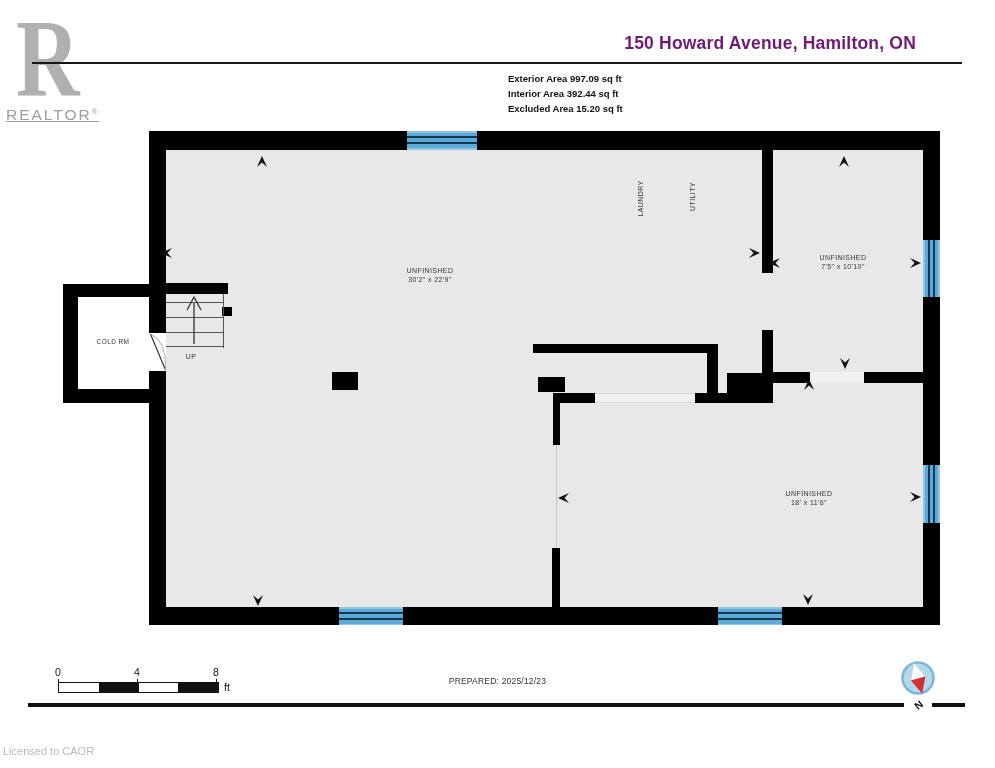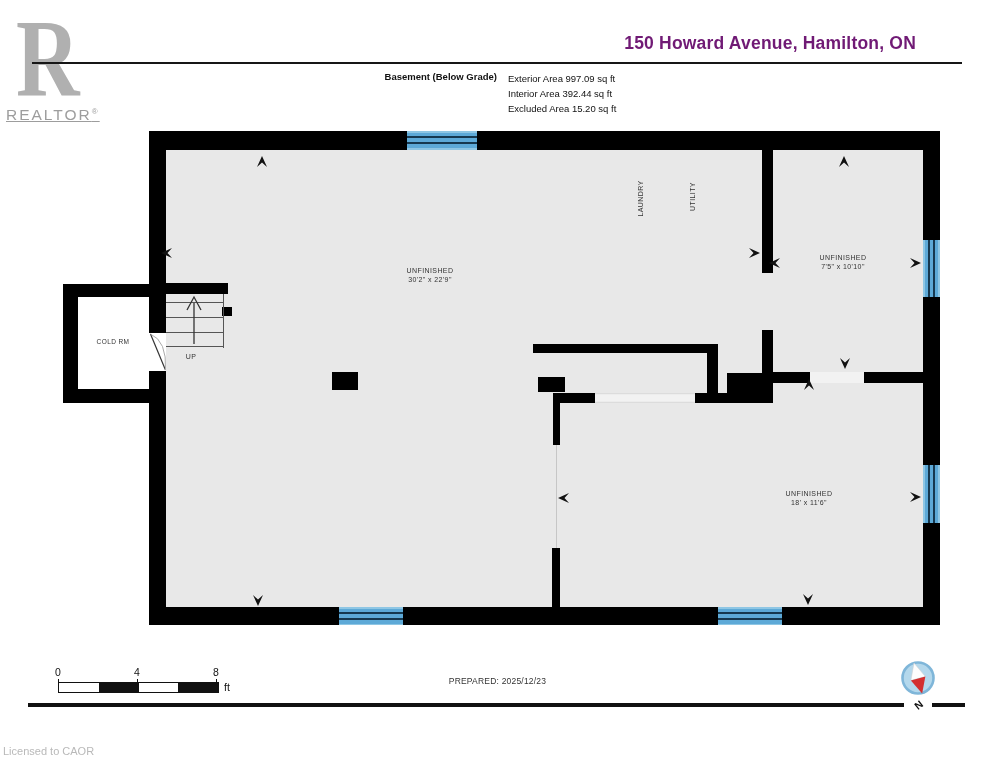--- a/index.html
+++ b/index.html
@@ -18,21 +18,21 @@
   
   #logo-r{position:absolute;left:16px;top:14px;font-family:"Liberation Serif",serif;font-weight:700;
           font-size:110px;line-height:.82;color:#b0b0b0;transform:scaleX(.8);transform-origin:left top;z-index:1;}
   #logo-text{position:absolute;left:6px;top:106px;font-size:15.5px;letter-spacing:2px;color:#9d9d9d;z-index:1;text-decoration:underline;}
   #logo-text sup{font-size:8px;}
   #header-line{position:absolute;left:32px;top:62px;width:930px;height:2px;background:#161616;z-index:2;}
   #page-title{position:absolute;left:0;top:33px;width:916px;text-align:right;font-size:17.5px;
               font-weight:bold;color:#701a75;letter-spacing:.2px;}
   #floor-label{position:absolute;left:197px;top:71px;width:300px;text-align:right;font-size:9.5px;
                font-weight:bold;color:#111;}
-  #area-lines{position:absolute;left:508px;top:71px;font-size:9.5px;color:#111;line-height:15px;}
+  #area-lines{position:absolute;left:508px;top:71px;font-size:9.5px;color:#111;line-height:15px;font-weight:bold;}
   
   #scalebar{position:absolute;left:58px;top:666px;width:240px;height:30px;font-size:10.5px;color:#111;}
   #scalebar .num{position:absolute;top:0;width:12px;text-align:center;}
   #scalebar .tick{position:absolute;top:13px;width:1px;height:4px;background:#111;}
   #scalebar #bar{position:absolute;left:0;top:16px;width:159px;height:9px;border:1px solid #111;
     background:linear-gradient(90deg,#fff 0 25%,#111 25% 50%,#fff 50% 75%,#111 75% 100%);}
   #scalebar #unit{position:absolute;left:166px;top:15px;text-align:right;}
   #prepared{position:absolute;left:0;top:676px;width:995px;text-align:center;font-size:8.5px;
             color:#333;letter-spacing:.2px;}
   #divider{position:absolute;left:28px;top:703px;width:937px;height:3.5px;background:#111;z-index:1;}
@@ -43,21 +43,20 @@
 </style>
 </head>
 <body>
 
 <div id="page">
 
   <div id="logo-r">R</div>
   <div id="logo-text"><span>REALTOR</span><sup>®</sup></div>
   <div id="header-line"></div>
   <div id="page-title">150 Howard Avenue, Hamilton, ON</div>
-  <div id="floor-label">Basement (Below Grade)</div>
   <div id="area-lines">
     <div>Exterior Area 997.09 sq ft</div>
     <div>Interior Area 392.44 sq ft</div>
     <div>Excluded Area 15.20 sq ft</div>
   </div>
 
   <div id="floor"></div>
 
   <div class="w" style="left:149px;top:131px;width:791px;height:19px"></div>
   <div class="w" style="left:149px;top:607px;width:791px;height:18px"></div>

